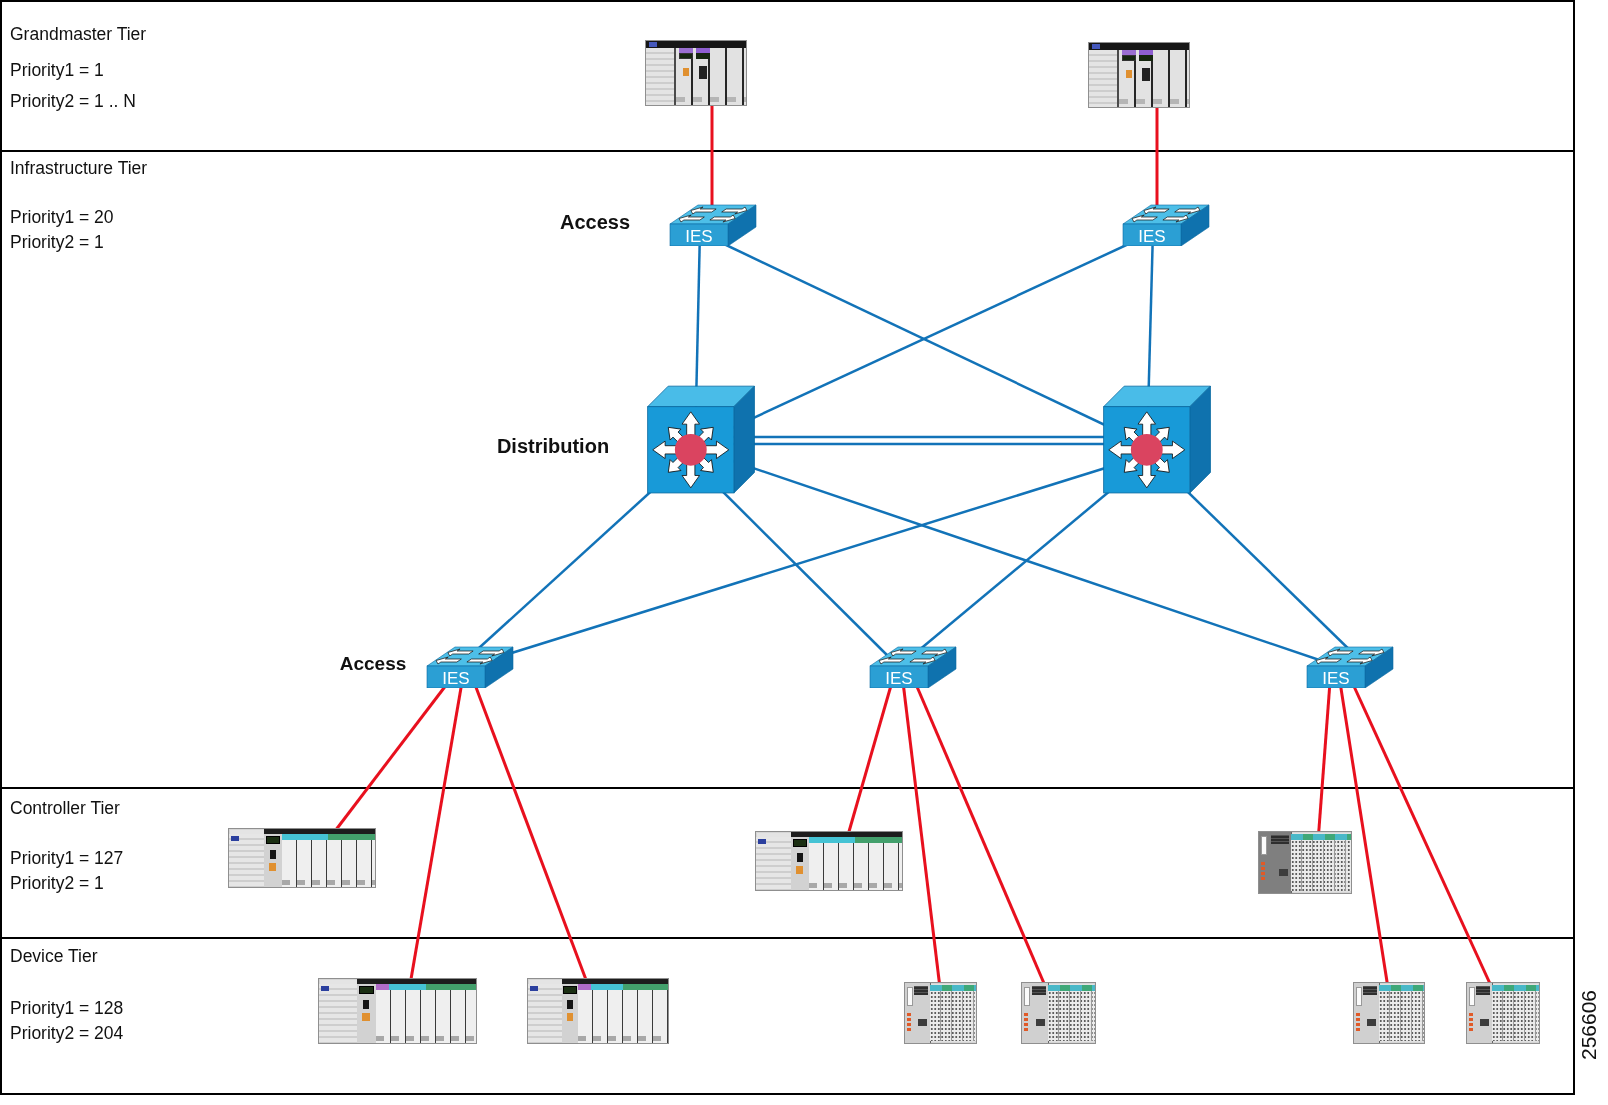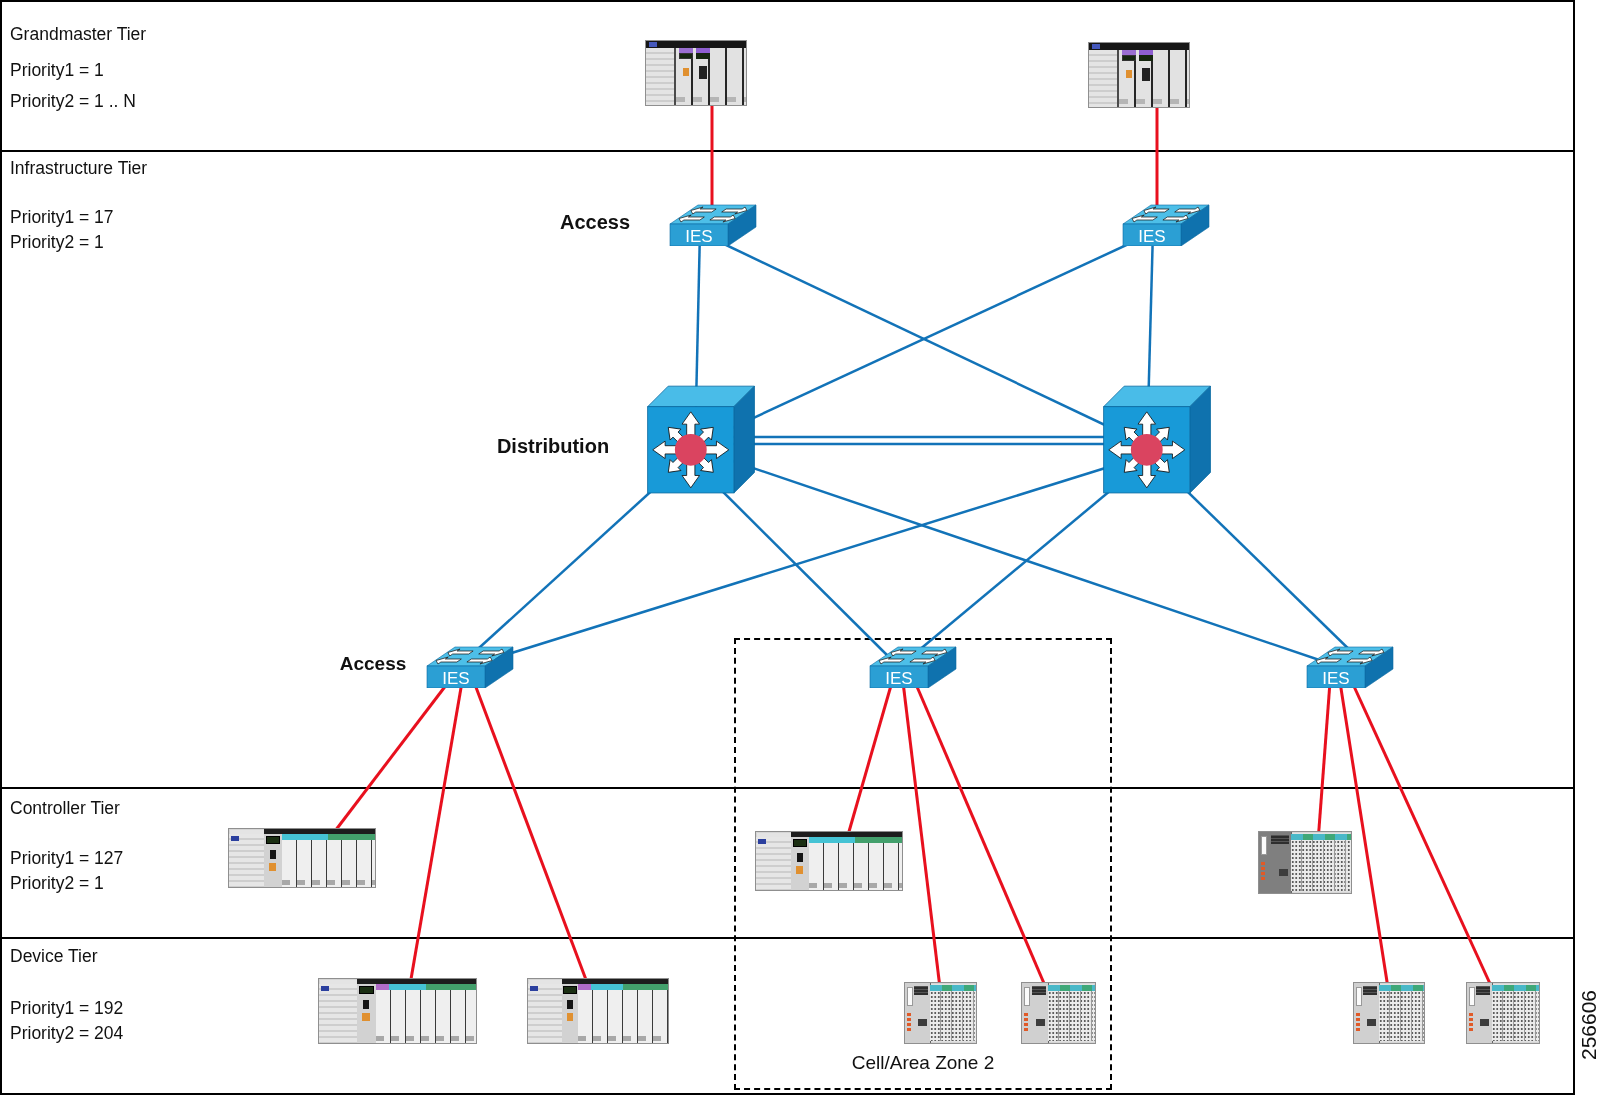--- a/index.html
+++ b/index.html
@@ -100,23 +100,20 @@
 </head>
 <body>
 
 <div id="canvas">
 
   <div id="frame"></div>
   <div class="tier-line" style="top:150px"></div>
   <div class="tier-line" style="top:787px"></div>
   <div class="tier-line" style="top:937px"></div>
 
-  <div class="zone-box" style="left:734px;top:638px;width:374px;height:448px">
-    <div class="zone-label">Cell/Area Zone 2</div>
-  </div>
 
   <svg width="0" height="0" style="position:absolute" aria-hidden="true">
     <defs>
       <symbol id="sym-ies" viewBox="0 0 90 48">
         <polygon points="2,26 60,26 88,7 30,7" fill="#4dbfe8" stroke="#0a6aa1" stroke-width="0.6"></polygon>
         <polygon points="60,26 88,7 88,29 60,48" fill="#0f72ae" stroke="#0a6aa1" stroke-width="0.6"></polygon>
         <rect x="2" y="26" width="58" height="22" fill="#2b9fd4" stroke="#0a6aa1" stroke-width="0.6"></rect>
         <g transform="matrix(1,0,1.474,-1,2,26)" fill="#fff" stroke="#1a1a1a" stroke-width="0.5">
           <polygon points="1,13.5 8,17 8,15 24,15 24,12 8,12 8,10"></polygon>
           <polygon points="57,13.5 50,17 50,15 34,15 34,12 50,12 50,10"></polygon>
@@ -336,26 +333,26 @@
     <div class="sq"></div>
       <div class="hdr"></div>
       <div class="body"></div>
   </div>
 
   <div class="tier-label" style="top:24px">Grandmaster Tier</div>
   <div class="tier-label" style="top:60px">Priority1 = 1</div>
   <div class="tier-label" style="top:91px">Priority2 = 1 .. N</div>
 
   <div class="tier-label" style="top:158px">Infrastructure Tier</div>
-  <div class="tier-label" style="top:207px">Priority1 = 17</div>
+  <div class="tier-label" style="top:207px">Priority1 = 20</div>
   <div class="tier-label" style="top:232px">Priority2 = 1</div>
 
   <div class="tier-label" style="top:798px">Controller Tier</div>
   <div class="tier-label" style="top:848px">Priority1 = 127</div>
   <div class="tier-label" style="top:873px">Priority2 = 1</div>
 
   <div class="tier-label" style="top:946px">Device Tier</div>
-  <div class="tier-label" style="top:998px">Priority1 = 192</div>
+  <div class="tier-label" style="top:998px">Priority1 = 128</div>
   <div class="tier-label" style="top:1023px">Priority2 = 204</div>
 
   <div id="fig-num">256606</div>
 
 </div>
 
 </body></html>

